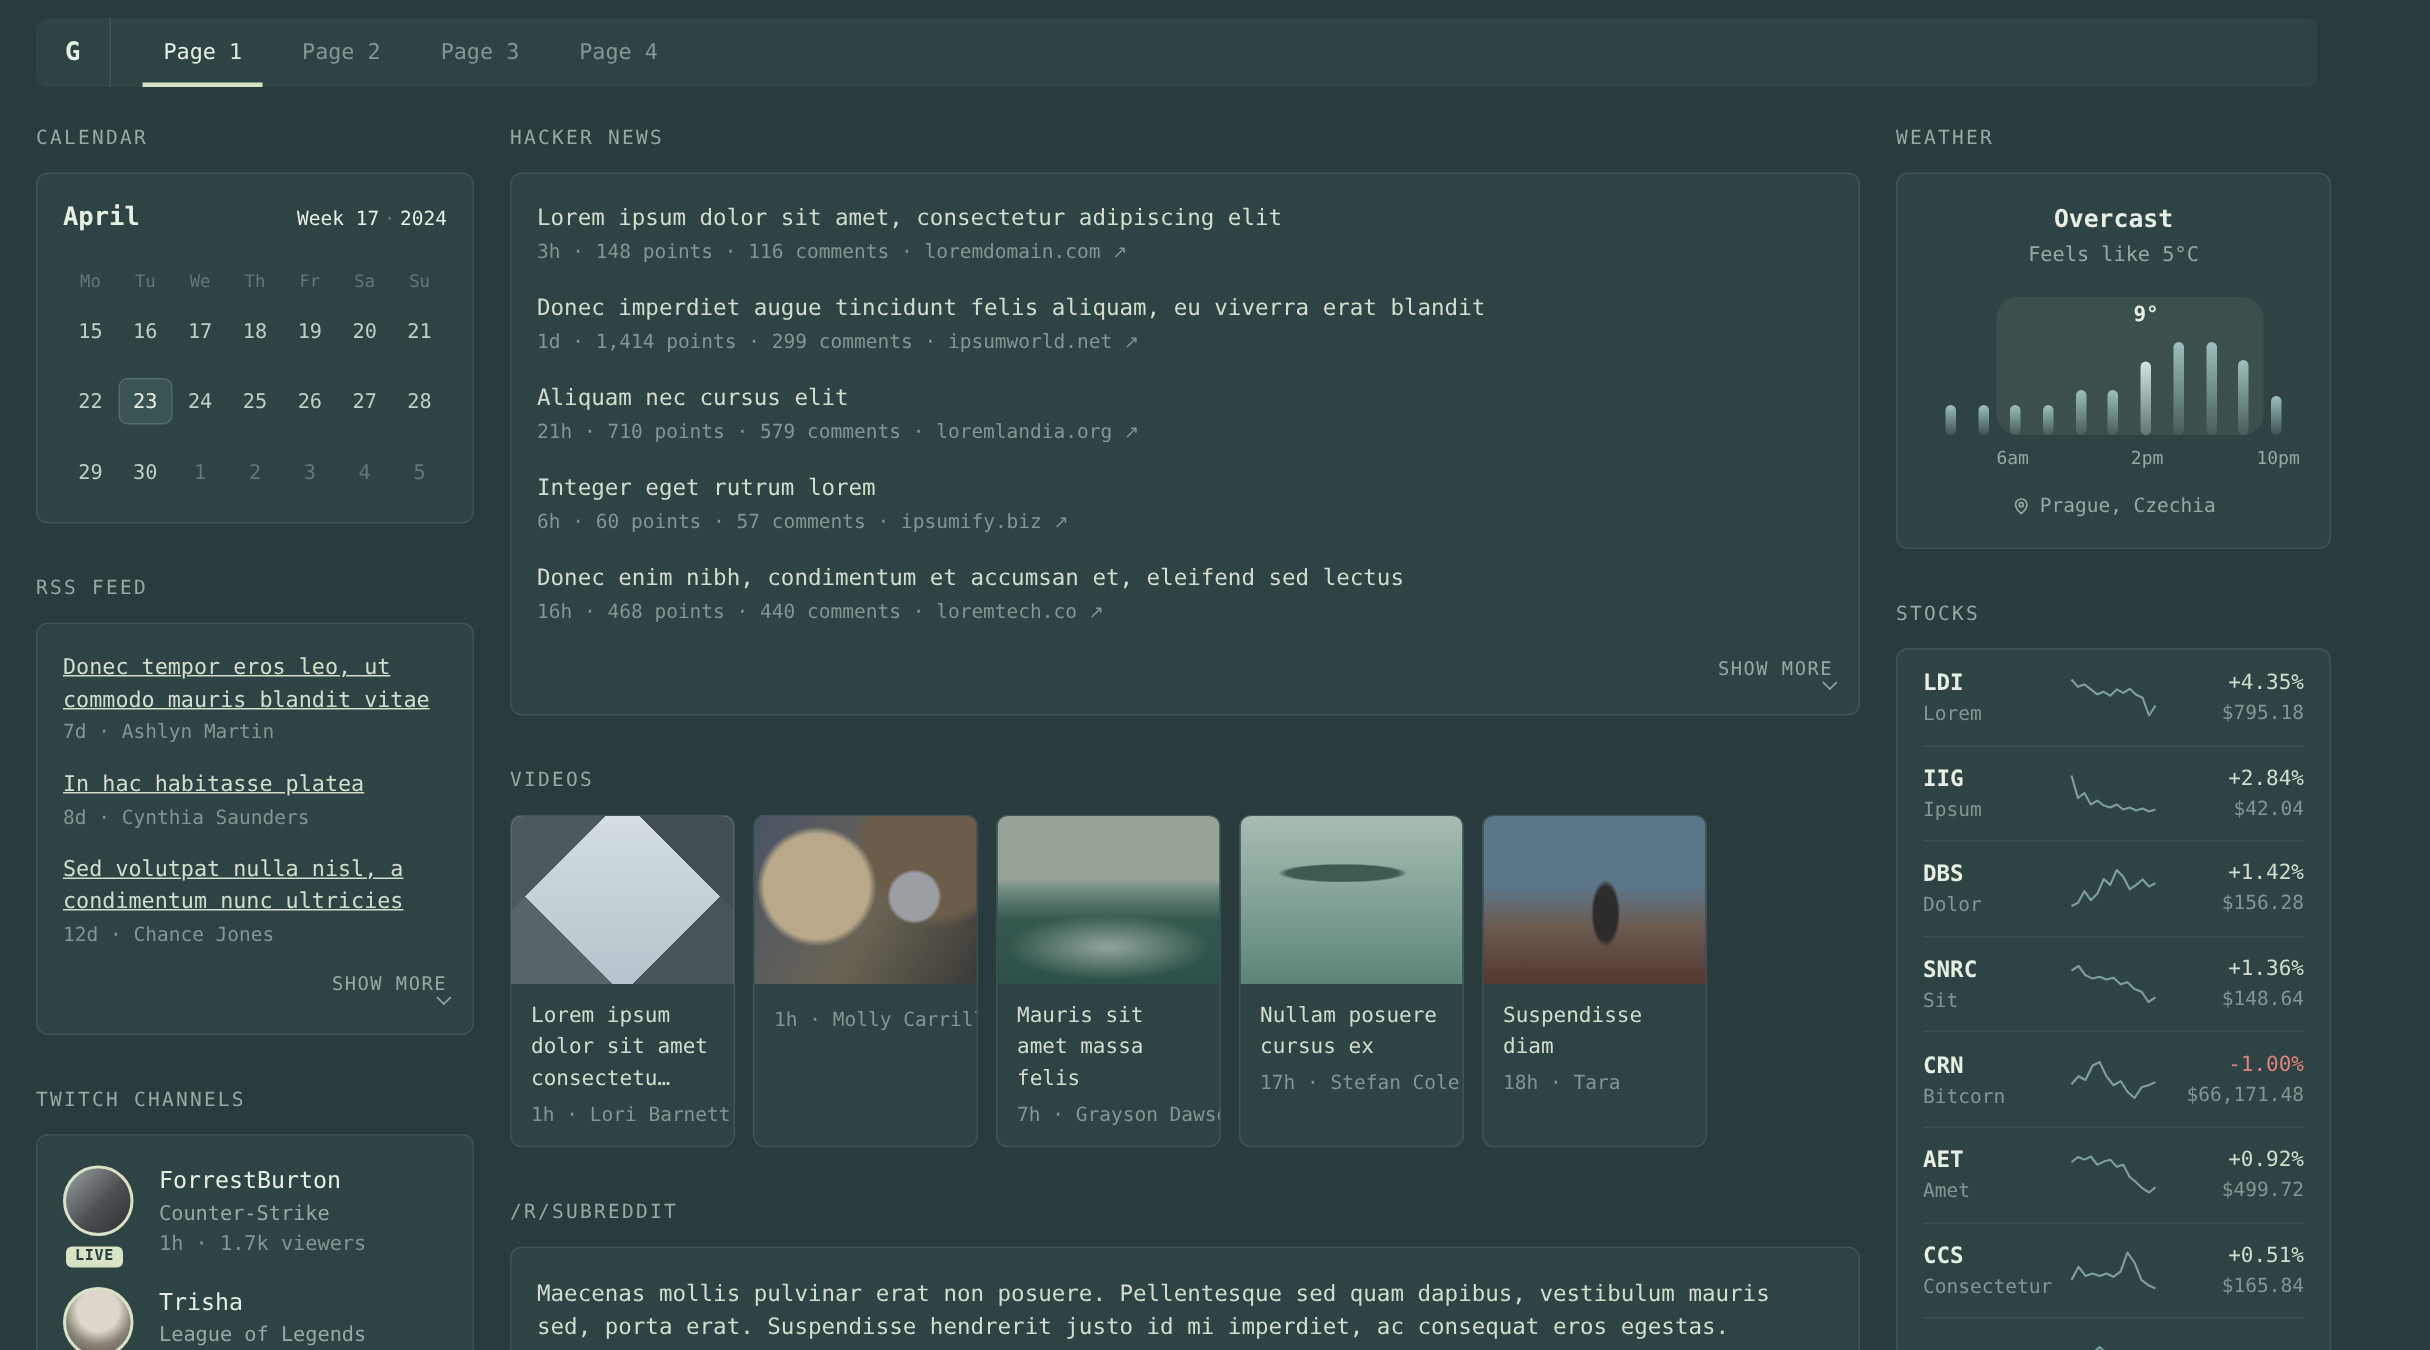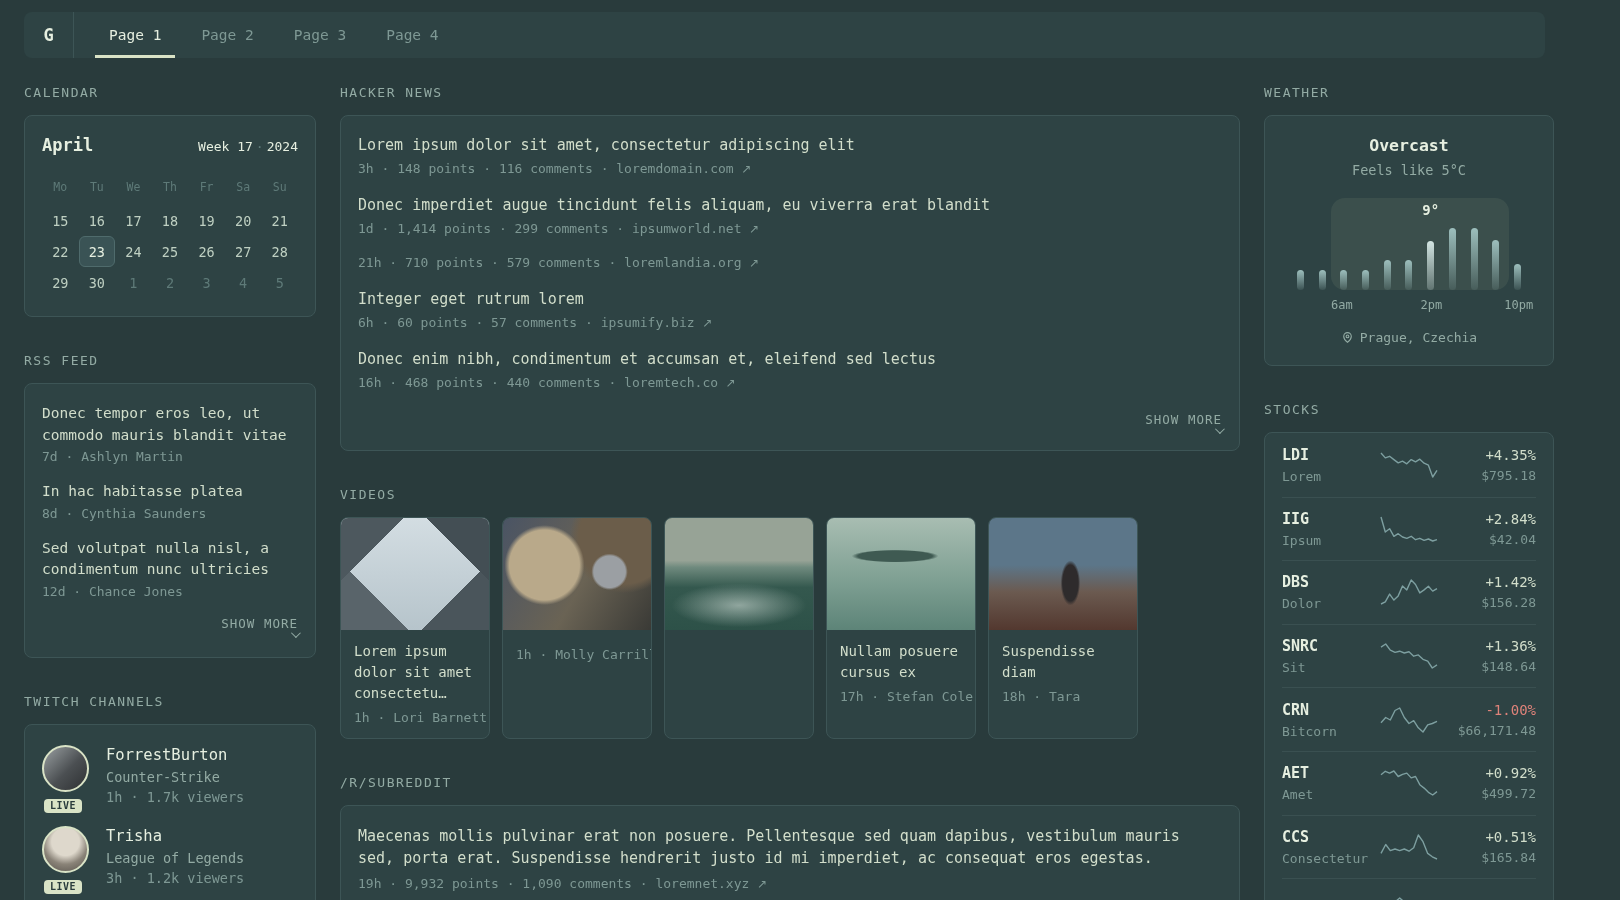--- a/index.html
+++ b/index.html
@@ -39,33 +39,33 @@
   .sec{margin-bottom:36px;}
   .card{margin-top:15px;background:var(--card);border:1px solid var(--border);
         border-radius:8px;}
 
   
   .cal-card{padding:19px 17px 18px;}
   .cal-head{display:flex;justify-content:space-between;align-items:baseline;}
   .cal-month{font-size:17px;color:var(--bright);font-weight:bold;}
   .cal-week{font-size:13px;color:var(--bright);}
   .cal-week .dot{color:var(--faint);margin:0 3px;}
-  .cal-grid{display:grid;grid-template-columns:repeat(7,1fr);row-gap:0;margin-top:20px;}
+  .cal-grid{display:grid;grid-template-columns:repeat(7,1fr);row-gap:16px;margin-top:20px;}
   .cal-dow{height:24px;display:flex;align-items:center;justify-content:center;
            font-size:11.5px;color:var(--faint);}
   .cal-cell{height:31px;display:flex;align-items:center;justify-content:center;
             font-size:13.5px;color:var(--dates);cursor:pointer;border-radius:6px;}
   .cal-cell.adj{color:var(--faint);}
   .cal-cell.sel{background:#3a5355;border:1px solid #4f6b6c;color:var(--bright);}
 
   
   .rss-card{padding:19px 17px;}
   .feed-item{margin-bottom:17px;}
   .feed-item:last-of-type{margin-bottom:0;}
-  .feed-title{font-size:14.5px;line-height:21.5px;color:var(--text);cursor:pointer;}
+  .feed-title{font-size:14.5px;line-height:21.5px;color:var(--text);cursor:pointer;text-decoration:underline;}
   .feed-meta{font-size:13px;color:var(--muted);margin-top:3px;}
   .show-more{margin-top:17px;font-size:12.5px;letter-spacing:1px;color:var(--muted2);
              cursor:pointer;display:flex;align-items:flex-end;flex-direction:column;}
   .chev{width:7px;height:7px;border-right:1.5px solid var(--muted2);
         border-bottom:1.5px solid var(--muted2);transform:rotate(45deg) translateY(-2px);
         display:inline-block;margin-left:8px;}
 
   
   .twitch-card{padding:20px 17px;}
   .chan{display:flex;gap:17px;margin-bottom:21px;position:relative;cursor:pointer;}
@@ -285,20 +285,21 @@
         <div class="card hn-card">
           <div class="hn-item">
             <div class="hn-title">Lorem ipsum dolor sit amet, consectetur adipiscing elit</div>
             <div class="hn-meta"><span>3h · 148 points · 116 comments · </span><span class="domain">loremdomain.com</span> <span class="arrow">↗</span></div>
           </div>
           <div class="hn-item">
             <div class="hn-title">Donec imperdiet augue tincidunt felis aliquam, eu viverra erat blandit</div>
             <div class="hn-meta"><span>1d · 1,414 points · 299 comments · </span><span class="domain">ipsumworld.net</span> <span class="arrow">↗</span></div>
           </div>
           <div class="hn-item">
+            <div class="hn-title">Aliquam nec cursus elit</div>
             <div class="hn-meta"><span>21h · 710 points · 579 comments · </span><span class="domain">loremlandia.org</span> <span class="arrow">↗</span></div>
           </div>
           <div class="hn-item">
             <div class="hn-title">Integer eget rutrum lorem</div>
             <div class="hn-meta"><span>6h · 60 points · 57 comments · </span><span class="domain">ipsumify.biz</span> <span class="arrow">↗</span></div>
           </div>
           <div class="hn-item">
             <div class="hn-title">Donec enim nibh, condimentum et accumsan et, eleifend sed lectus</div>
             <div class="hn-meta"><span>16h · 468 points · 440 comments · </span><span class="domain">loremtech.co</span> <span class="arrow">↗</span></div>
           </div>
@@ -320,20 +321,24 @@
             </div>
           </div>
           <div class="vcard">
             <div class="thumb thumb2"></div>
             <div class="vbody">
               <div class="vmeta">1h · Molly Carrillo</div>
             </div>
           </div>
           <div class="vcard">
             <div class="thumb thumb3"></div>
+            <div class="vbody">
+              <div class="vtitle">Mauris sit amet massa felis</div>
+              <div class="vmeta">7h · Grayson Dawson</div>
+            </div>
           </div>
           <div class="vcard">
             <div class="thumb thumb4"></div>
             <div class="vbody">
               <div class="vtitle">Nullam posuere cursus ex</div>
               <div class="vmeta">17h · Stefan Cole</div>
             </div>
           </div>
           <div class="vcard">
             <div class="thumb thumb5"></div>

